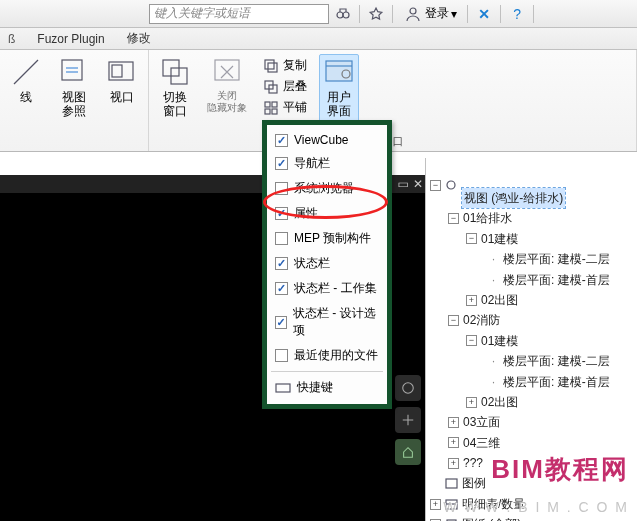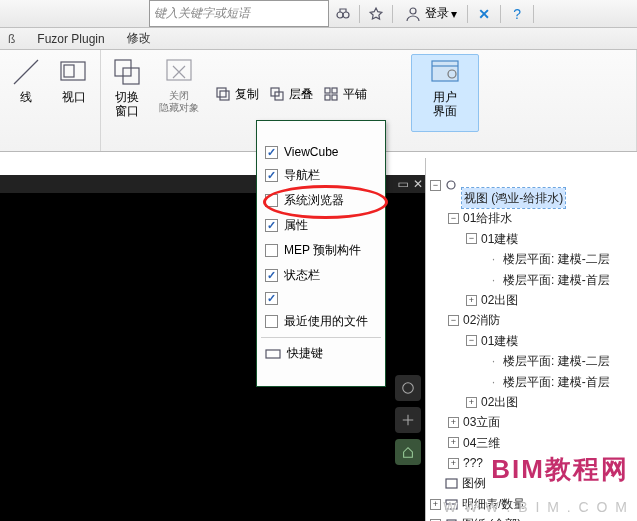--- a/index.html
+++ b/index.html
@@ -1,48 +1,48 @@
 <!DOCTYPE html>
 <html><head>
 <meta charset="utf-8">
 <style>
   * { box-sizing: border-box; margin: 0; padding: 0; font-family: "Microsoft YaHei", "Segoe UI", sans-serif; font-size: 12px; }
   body { background: #fff; width: 637px; height: 521px; overflow: hidden; position: relative; }
 
   
   .topbar { height: 28px; background: linear-gradient(#f8f8f8,#e8e8e8); border-bottom: 1px solid #c0c0c0; display: flex; align-items: center; padding: 0 4px; gap: 4px; }
-  .search-box { margin-left: 145px; width: 180px; height: 27px; border: 1px solid #999; background: #fff; display: flex; align-items: center; padding: 0 4px; color: #888; font-style: italic; }
+  .search-box { margin-left: 145px; width: 180px; height: 20px; border: 1px solid #999; background: #fff; display: flex; align-items: center; padding: 0 4px; color: #888; font-style: italic; }
   .top-icon { width: 20px; height: 20px; display: flex; align-items: center; justify-content: center; color: #555; }
   .top-icon svg { width: 16px; height: 16px; }
   .login-btn { display: flex; align-items: center; gap: 2px; padding: 0 4px; }
   .sep { width:1px; height:18px; background:#c0c0c0; margin:0 2px;}
   .x-icon { color:#1a7fd4; font-weight:bold; font-size:14px;}
   .help-icon { color:#1a7fd4; font-size:14px;}
 
   
   .tabstrip { height: 22px; background: linear-gradient(#f4f4f4,#eaeaea); border-bottom: 1px solid #c0c0c0; display:flex; align-items:center; padding-left:4px; gap:14px;}
   .tab { color:#333; padding:2px 4px;}
   .tab.partial { color:#555;}
 
   
   .ribbon { height: 102px; background: linear-gradient(#fbfbfb,#f2f2f2); border-bottom: 1px solid #b8b8b8; display:flex;}
   .ribbon-group { border-right:1px solid #d6d6d6; padding:4px 6px 2px 6px; display:flex; flex-direction:column; position:relative;}
   .ribbon-group-items { display:flex; gap:8px; flex:1;}
   .ribbon-group-label { text-align:center; color:#555; font-size:11px; padding-top:2px;}
   .rib-big { display:flex; flex-direction:column; align-items:center; justify-content:flex-start; gap:2px; padding:2px 4px; min-width:40px;}
   .rib-big .ico { width:32px; height:32px; display:flex; align-items:center; justify-content:center;}
   .rib-big .lbl { text-align:center; line-height:1.2; max-width:48px;}
-  .rib-big.active { background:#cfe8ff; border:1px solid #8ec2f0; border-radius:2px; padding:1px 17px;margin-left:32px;}
-  .rib-small-col { display:flex; flex-direction:row; gap:2px; justify-content:flex-start; padding-top:2px;}
+  .rib-big.active { background:#cfe8ff; border:1px solid #8ec2f0; border-radius:2px; padding:1px 3px;}
+  .rib-small-col { display:flex; flex-direction:column; gap:2px; justify-content:flex-start; padding-top:2px;}
   .rib-small { display:flex; align-items:center; gap:4px; padding:1px 4px;}
   .rib-small .ico { width:16px; height:16px; display:flex; align-items:center; justify-content:center;}
   svg { stroke:#556; stroke-width:1.2; fill:none;}
 
   
-  .dropdown { position:absolute; left:256px; top:120px; width:130px; background:#fdfdfd; border:1px solid #14532d; box-shadow:2px 2px 4px rgba(0,0,0,.25); padding:20px 0; z-index:10;}
+  .dropdown { position:absolute; left:262px; top:120px; width:130px; background:#fdfdfd; border:5px solid #14532d; box-shadow:2px 2px 4px rgba(0,0,0,.25); padding:4px 0; z-index:10;}
   .dd-item { display:flex; align-items:center; gap:6px; padding:4px 8px;}
   .dd-item .chk { width:13px; height:13px; border:1px solid #888; background:#fff; display:flex; align-items:center; justify-content:center;}
   .dd-item.checked .chk::after { content:"✓"; font-size:11px; color:#2a62b5; font-weight:bold;}
   .dd-sep { height:1px; background:#d0d0d0; margin:3px 4px;}
   .dd-icon-item { display:flex; align-items:center; gap:6px; padding:4px 8px;}
   .dd-icon-item .ico { width:16px; height:16px;}
 
   .highlight-ellipse { position:absolute; left:263px; top:185px; width:125px; height:34px; border:3px solid #e22; border-radius:50%; pointer-events:none; z-index:20;}
 
   
@@ -112,20 +112,30 @@
 <div class="ribbon">
   <div class="ribbon-group">
     <div class="ribbon-group-items">
       <div class="rib-big">
         <span class="ico">
             <svg viewBox="0 0 32 32">
               <path d="M4 28L28 4"></path>
             </svg>
           </span>
         <span class="lbl">线</span>
+      </div>
+      <div class="rib-big">
+        <span class="ico">
+            <svg viewBox="0 0 32 32">
+              <rect x="4" y="4" width="20" height="20"></rect>
+              <path d="M8 12h12M8 16h12" stroke="#2a7ad4"></path>
+            </svg>
+          </span>
+        <span class="lbl" style="white-space:pre">视图
+参照</span>
       </div>
       <div class="rib-big">
         <span class="ico">
             <svg viewBox="0 0 32 32">
               <rect x="3" y="6" width="24" height="18"></rect>
               <rect x="6" y="9" width="10" height="12"></rect>
             </svg>
           </span>
         <span class="lbl">视口</span>
       </div>
@@ -246,20 +256,25 @@
   <div class="dd-item">
       <span class="chk"></span>
       <span>MEP 预制构件</span>
     </div>
   <div class="dd-item checked">
       <span class="chk"></span>
       <span>状态栏</span>
     </div>
   <div class="dd-item checked">
       <span class="chk"></span>
+      <span>状态栏 - 工作集</span>
+    </div>
+  <div class="dd-item checked">
+      <span class="chk"></span>
+      <span>状态栏 - 设计选项</span>
     </div>
   <div class="dd-item">
       <span class="chk"></span>
       <span>最近使用的文件</span>
     </div>
   <div class="dd-sep"></div>
   <div class="dd-icon-item">
       <span class="ico"><svg viewBox="0 0 16 16">
           <rect x="1" y="4" width="14" height="8"></rect>
         </svg></span>

